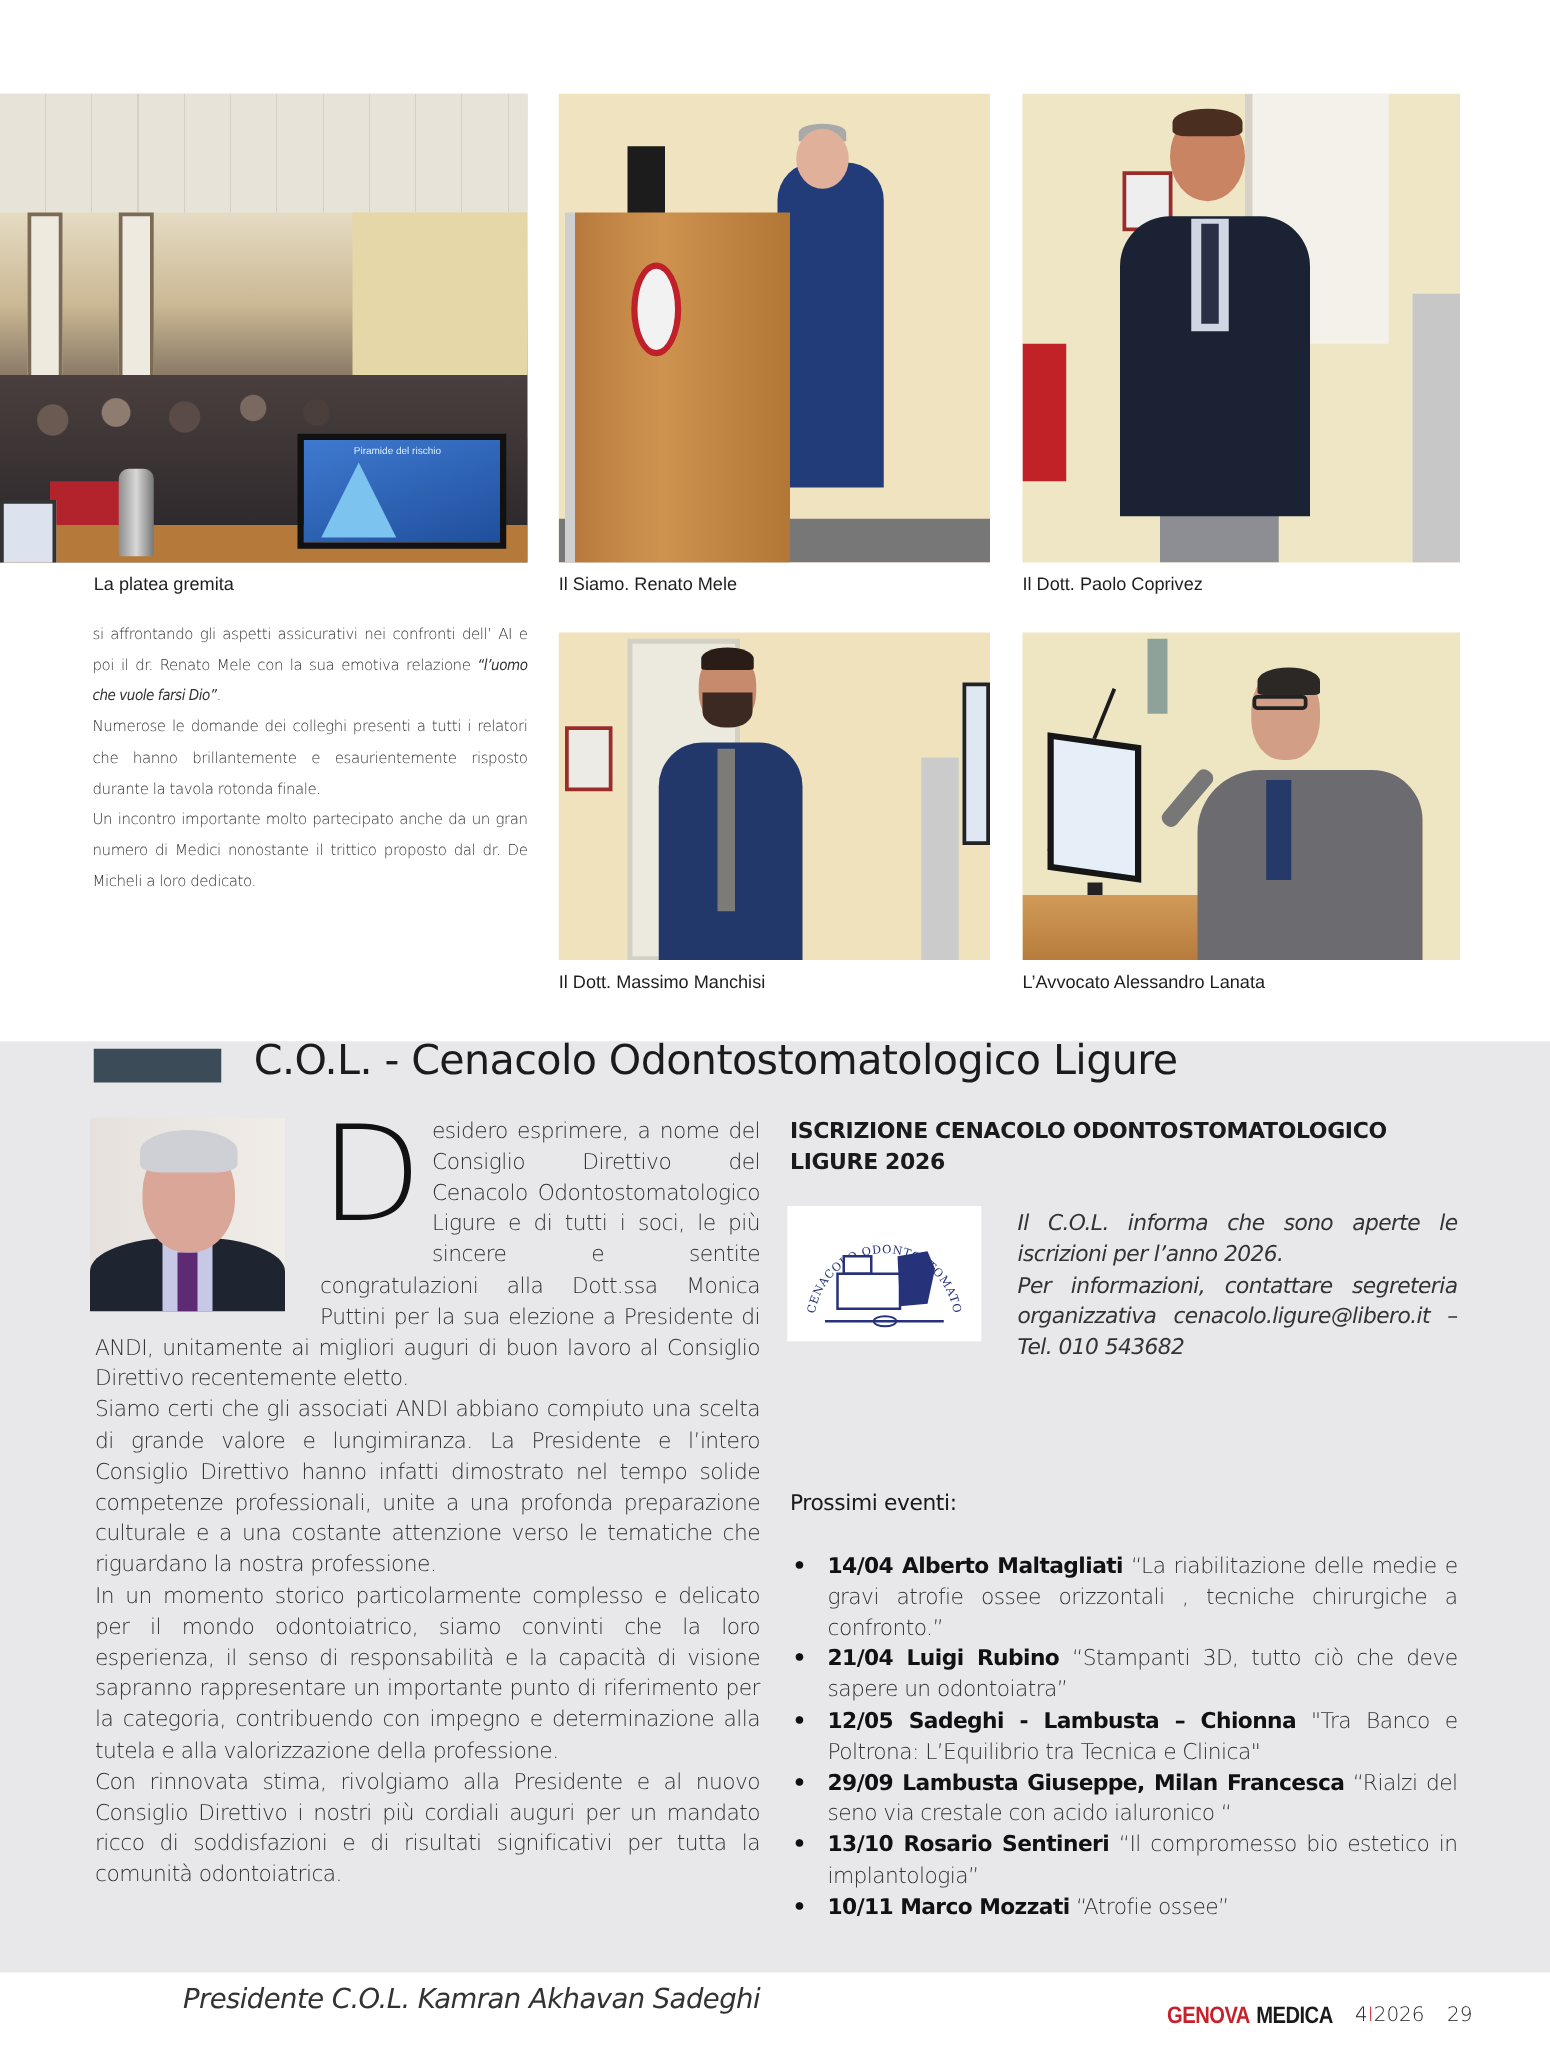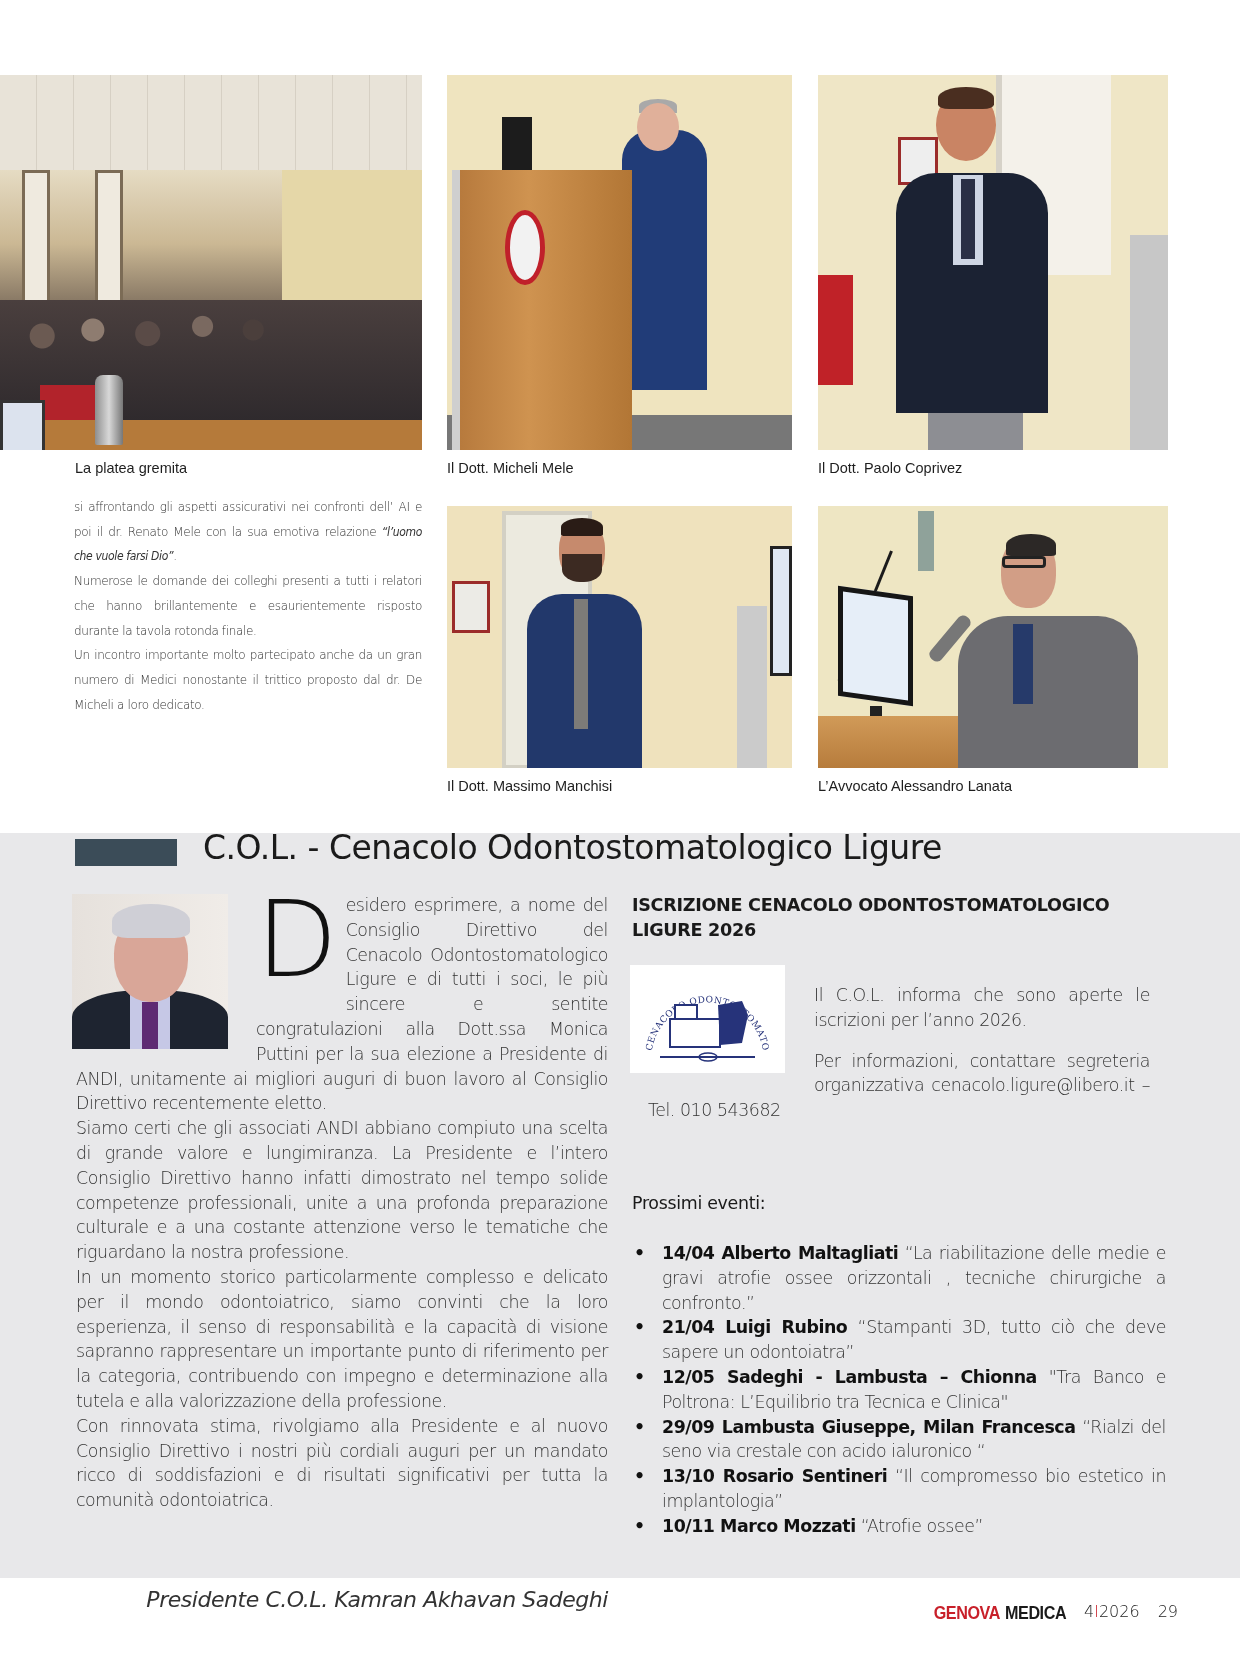--- a/index.html
+++ b/index.html
@@ -140,21 +140,21 @@
   }
   #logo-box { position:absolute; left:630px; top:965px; width:155px; height:108px; background:#ffffff; }
   #logo-box svg { width:100%; height:100%; }
   #iscr-body {
     position: absolute; left: 632px; top: 967px; width: 534px;
     font-family: "DejaVu Sans", sans-serif; font-weight: 300;
     font-size: 17.4px; line-height: 24.8px; color: #333; text-align: justify;
     letter-spacing: -0.45px;
   }
   #iscr-body .spacer { float:left; width:182px; height:124px; }
-  #iscr-body p { margin: 16px; }
+  #iscr-body p { margin: 0; font-style: italic; }
   #iscr-body b { font-weight: bold; color: #111; }
   #events-title {
     position: absolute; left: 632px; top: 1193px; font-family: "DejaVu Sans", sans-serif;
     font-size: 17.4px; color: #1a1a1a; letter-spacing: -0.3px; font-weight: 400;
   }
   #events {
     position: absolute; left: 632px; top: 1241px; width: 534px; list-style: none;
     font-family: "DejaVu Sans", sans-serif; font-weight: 300;
     font-size: 17.4px; line-height: 24.8px; color: #333; text-align: justify;
     letter-spacing: -0.45px;
@@ -177,34 +177,38 @@
 <div class="photo" id="p1">
   <div class="ceiling"></div>
   <div class="win" style="left:22px"></div>
   <div class="win" style="left:95px"></div>
   <div class="wall"></div>
   <div class="crowd"></div>
   <div class="chair"></div>
   <div class="desk"></div>
   <div class="laptop"></div>
   <div class="thermos"></div>
+  <div class="monitor">
+    <span class="ttl">Piramide del rischio</span>
+    <div class="pyr"></div>
+  </div>
 </div>
 <div class="caption" style="left:75px; top:460px;">La platea gremita</div>
 
 <div class="photo" id="p2">
   <div class="screen"></div>
   <div class="person"></div>
   <div class="hair"></div>
   <div class="head"></div>
   <div class="floor"></div>
   <div class="podium">
     <div class="logo"></div>
   </div>
 </div>
-<div class="caption" style="left:447px; top:460px;">Il Dott. Micheli Mele</div>
+<div class="caption" style="left:447px; top:460px;">Il Siamo. Renato Mele</div>
 
 <div class="photo" id="p3">
   <div class="door"></div>
   <div class="frame"></div>
   <div class="red"></div>
   <div class="panel"></div>
   <div class="trousers"></div>
   <div class="jacket"></div>
   <div class="shirt"></div>
   <div class="tie"></div>

